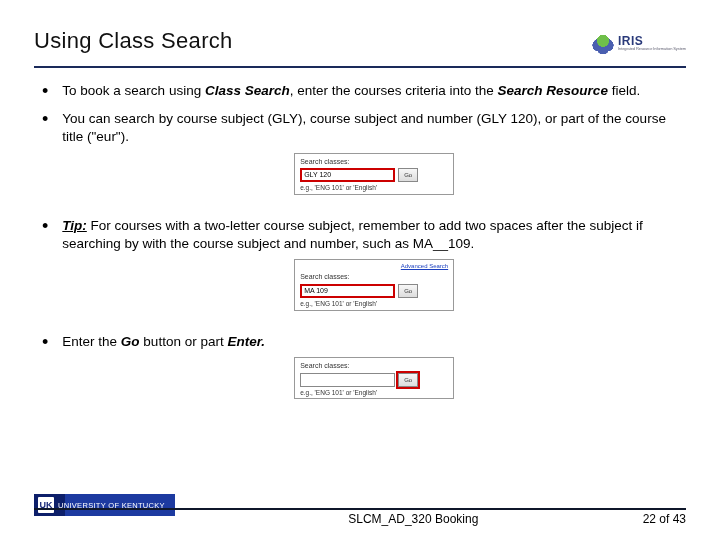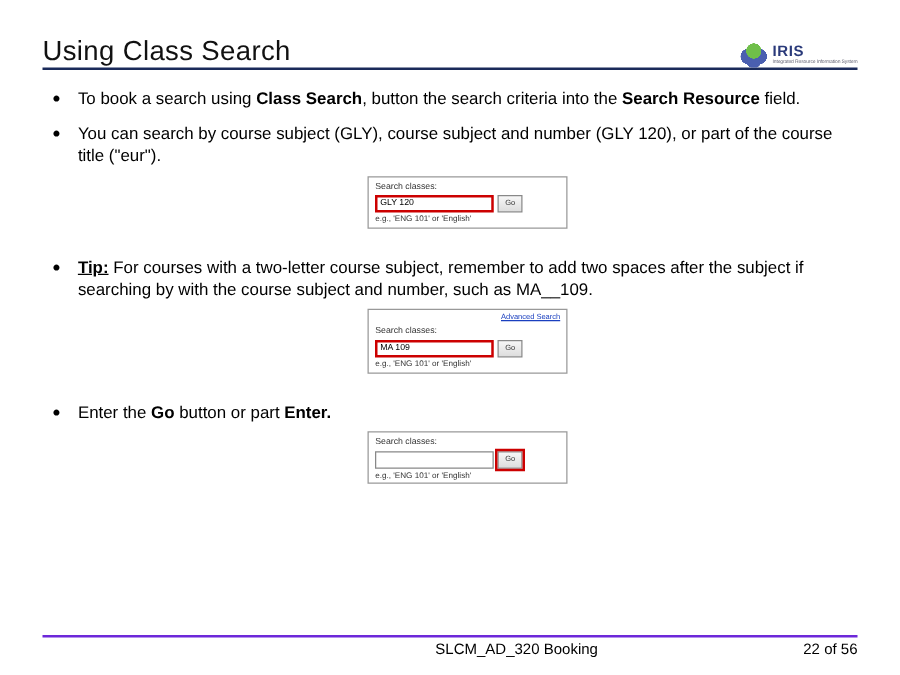--- a/index.html
+++ b/index.html
@@ -15,21 +15,21 @@
   .slide {
     padding: 28px 34px 0 34px;
     height: 100%;
     position: relative;
   }
   .header-row {
     display: flex;
     justify-content: space-between;
     align-items: flex-end;
     border-bottom: 2px solid #1a2a5a;
-    padding-bottom: 0;
+    padding-bottom: 12px;
     margin-bottom: 14px;
   }
   .title {
     font-size: 22px;
     font-weight: 400;
     color: #111;
     letter-spacing: 0.3px;
   }
   .logo-iris {
     display: flex;
@@ -71,21 +71,21 @@
     line-height: 1.35;
   }
   .bullet-dot {
     font-size: 18px;
     line-height: 14px;
     margin-right: 14px;
     margin-top: 2px;
     color: #000;
   }
   .bullet-body { flex: 1; }
-  .b { font-weight: 700; }
+  .b { font-weight: 700; font-style: italic; }
   .search-thumb {
     width: 160px;
     height: 42px;
     border: 1px solid #999;
     margin: 6px auto 12px auto;
     padding: 3px 5px;
     font-size: 7px;
     font-family: Arial, sans-serif;
     background: #fff;
     position: relative;
@@ -143,21 +143,21 @@
     font-size: 6.5px;
     color: #333;
   }
   .footer {
     position: absolute;
     left: 0; right: 0;
     bottom: 14px;
     padding: 0 34px;
   }
   .footer-line {
-    border-top: 2px solid #6d28d9;
+    border-top: 2px solid #0f172a;
     display: flex;
     justify-content: space-between;
     align-items: flex-start;
     padding-top: 2px;
   }
   .uk-logo {
     position: absolute;
     left: 34px;
     bottom: 24px;
     display: flex;
@@ -206,21 +206,21 @@
         <span class="iris-sub">Integrated Resource Information System</span>
       </div>
     </div>
   </div>
 
   <ul class="bullets">
 
     <li>
       <span class="bullet-dot">•</span>
       <div class="bullet-body">
-        <span>To book a search using </span><span class="b">Class Search</span><span>, button the search criteria into the </span><span class="b">Search Resource</span><span> field.</span>
+        <span>To book a search using </span><span class="b">Class Search</span><span>, enter the courses criteria into the </span><span class="b">Search Resource</span><span> field.</span>
       </div>
     </li>
 
     <li>
       <span class="bullet-dot">•</span>
       <div class="bullet-body">
         <span>You can search by course subject (GLY), course subject and number (GLY 120), or part of the course title ("eur").</span>
         <div class="search-thumb">
           <div class="search-label">Search classes:</div>
           <div class="input-row">
@@ -260,22 +260,26 @@
             <div class="search-input"></div>
             <div class="go-btn go-hl">Go</div>
           </div>
           <div class="hint">e.g., 'ENG 101' or 'English'</div>
         </div>
       </div>
     </li>
 
   </ul>
 
+  <div class="uk-logo">
+    <div class="uk-mark">UK</div>
+    <div class="uk-text">UNIVERSITY OF KENTUCKY</div>
+  </div>
 
   <div class="footer">
     <div class="footer-line">
       <div style="width:150px"></div>
       <div class="footer-center">SLCM_AD_320 Booking</div>
-      <div class="footer-right">22 of 56</div>
+      <div class="footer-right">22 of 43</div>
     </div>
   </div>
 
 </div>
 
 </body></html>

